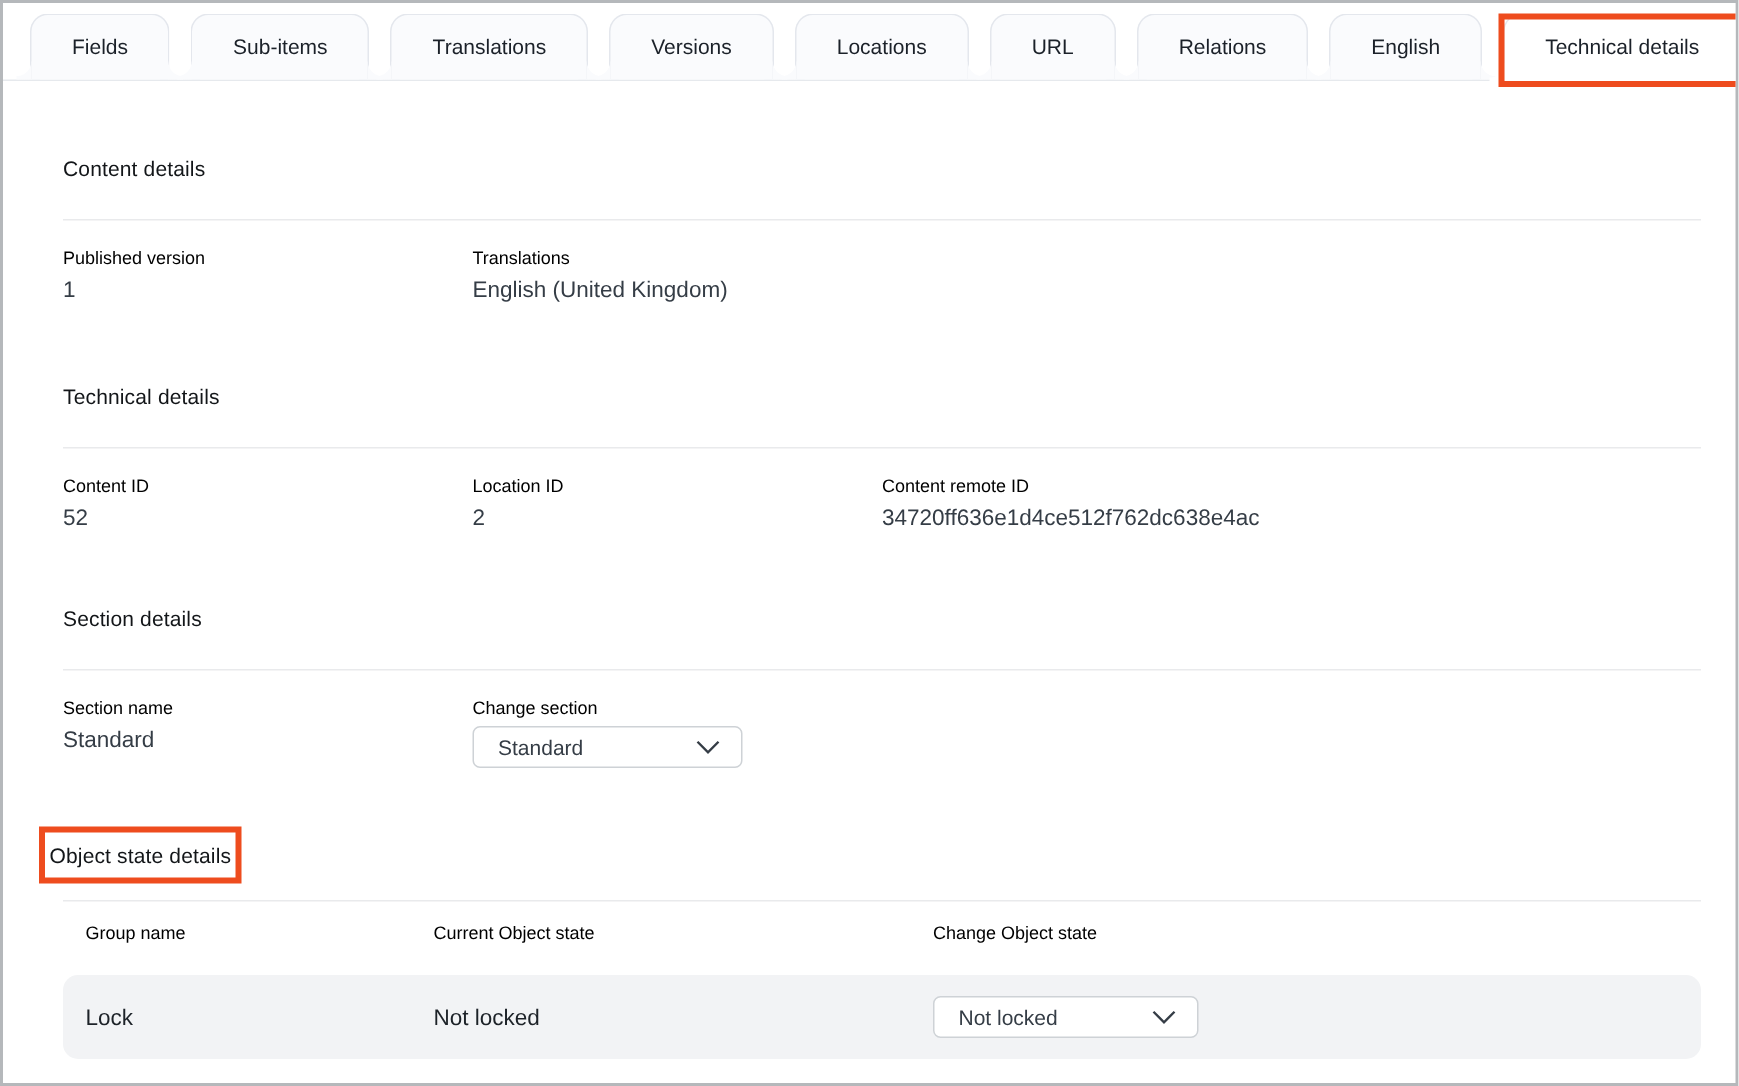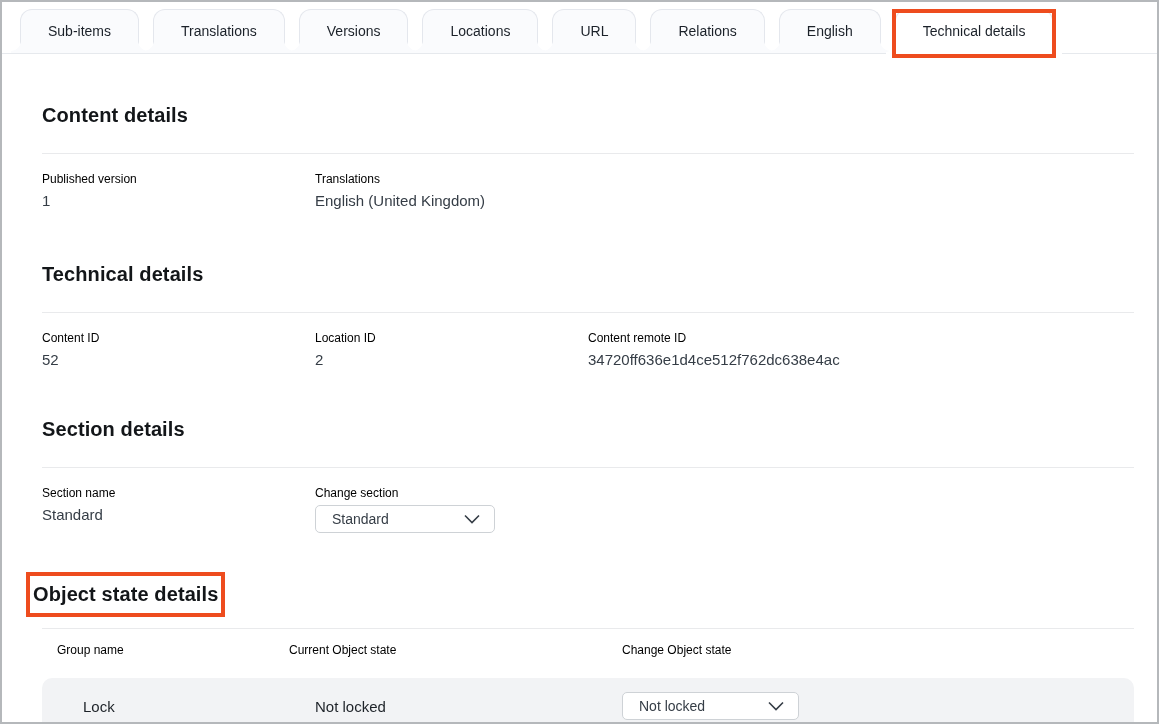--- a/index.html
+++ b/index.html
@@ -58,22 +58,22 @@
     position:absolute; inset:-1px -4px -4px -4px;
     border:4px solid #ee4c1e;
     pointer-events:none;
     z-index:3;
   }
 
   
   .content{ padding:0 23px 0 40px; }
 
   h2.section-title{
-    font-size:20px;
-    font-weight:700;
+    font-size:14px;
+    font-weight:400;
     color:#131619;
     letter-spacing:.1px;
   }
   .mt-first{ margin-top:50px; }
   .mt-sec2 { margin-top:54px; }
   .mt-sec3 { margin-top:50px; }
 
   .divider{
     border:none;
     border-top:1px solid #e9eaec;
@@ -133,29 +133,30 @@
   .os-row{
     margin-top:8px;
     background:#f2f3f5;
     border-radius:10px;
     display:grid;
     grid-template-columns:232px 333px 1fr;
     align-items:center;
     height:56px;
     padding:0 15px;
   }
-  .os-cell{ font-size:15px; color:#1d2228;margin-left:26px; }
+  .os-cell{ font-size:15px; color:#1d2228; }
   .os-row .select{ margin-top:0; width:177px; background:#fff; }
 </style>
 </head>
 <body>
 
 <div class="screen">
 
   <div class="tab-bar">
+    <div class="tab"><span>Fields</span></div>
     <div class="tab"><span>Sub-items</span></div>
     <div class="tab"><span>Translations</span></div>
     <div class="tab"><span>Versions</span></div>
     <div class="tab"><span>Locations</span></div>
     <div class="tab"><span>URL</span></div>
     <div class="tab"><span>Relations</span></div>
     <div class="tab"><span>English</span></div>
     <div class="tab active">
       <span>Technical details</span>
       <div class="tab-annotation"></div>

